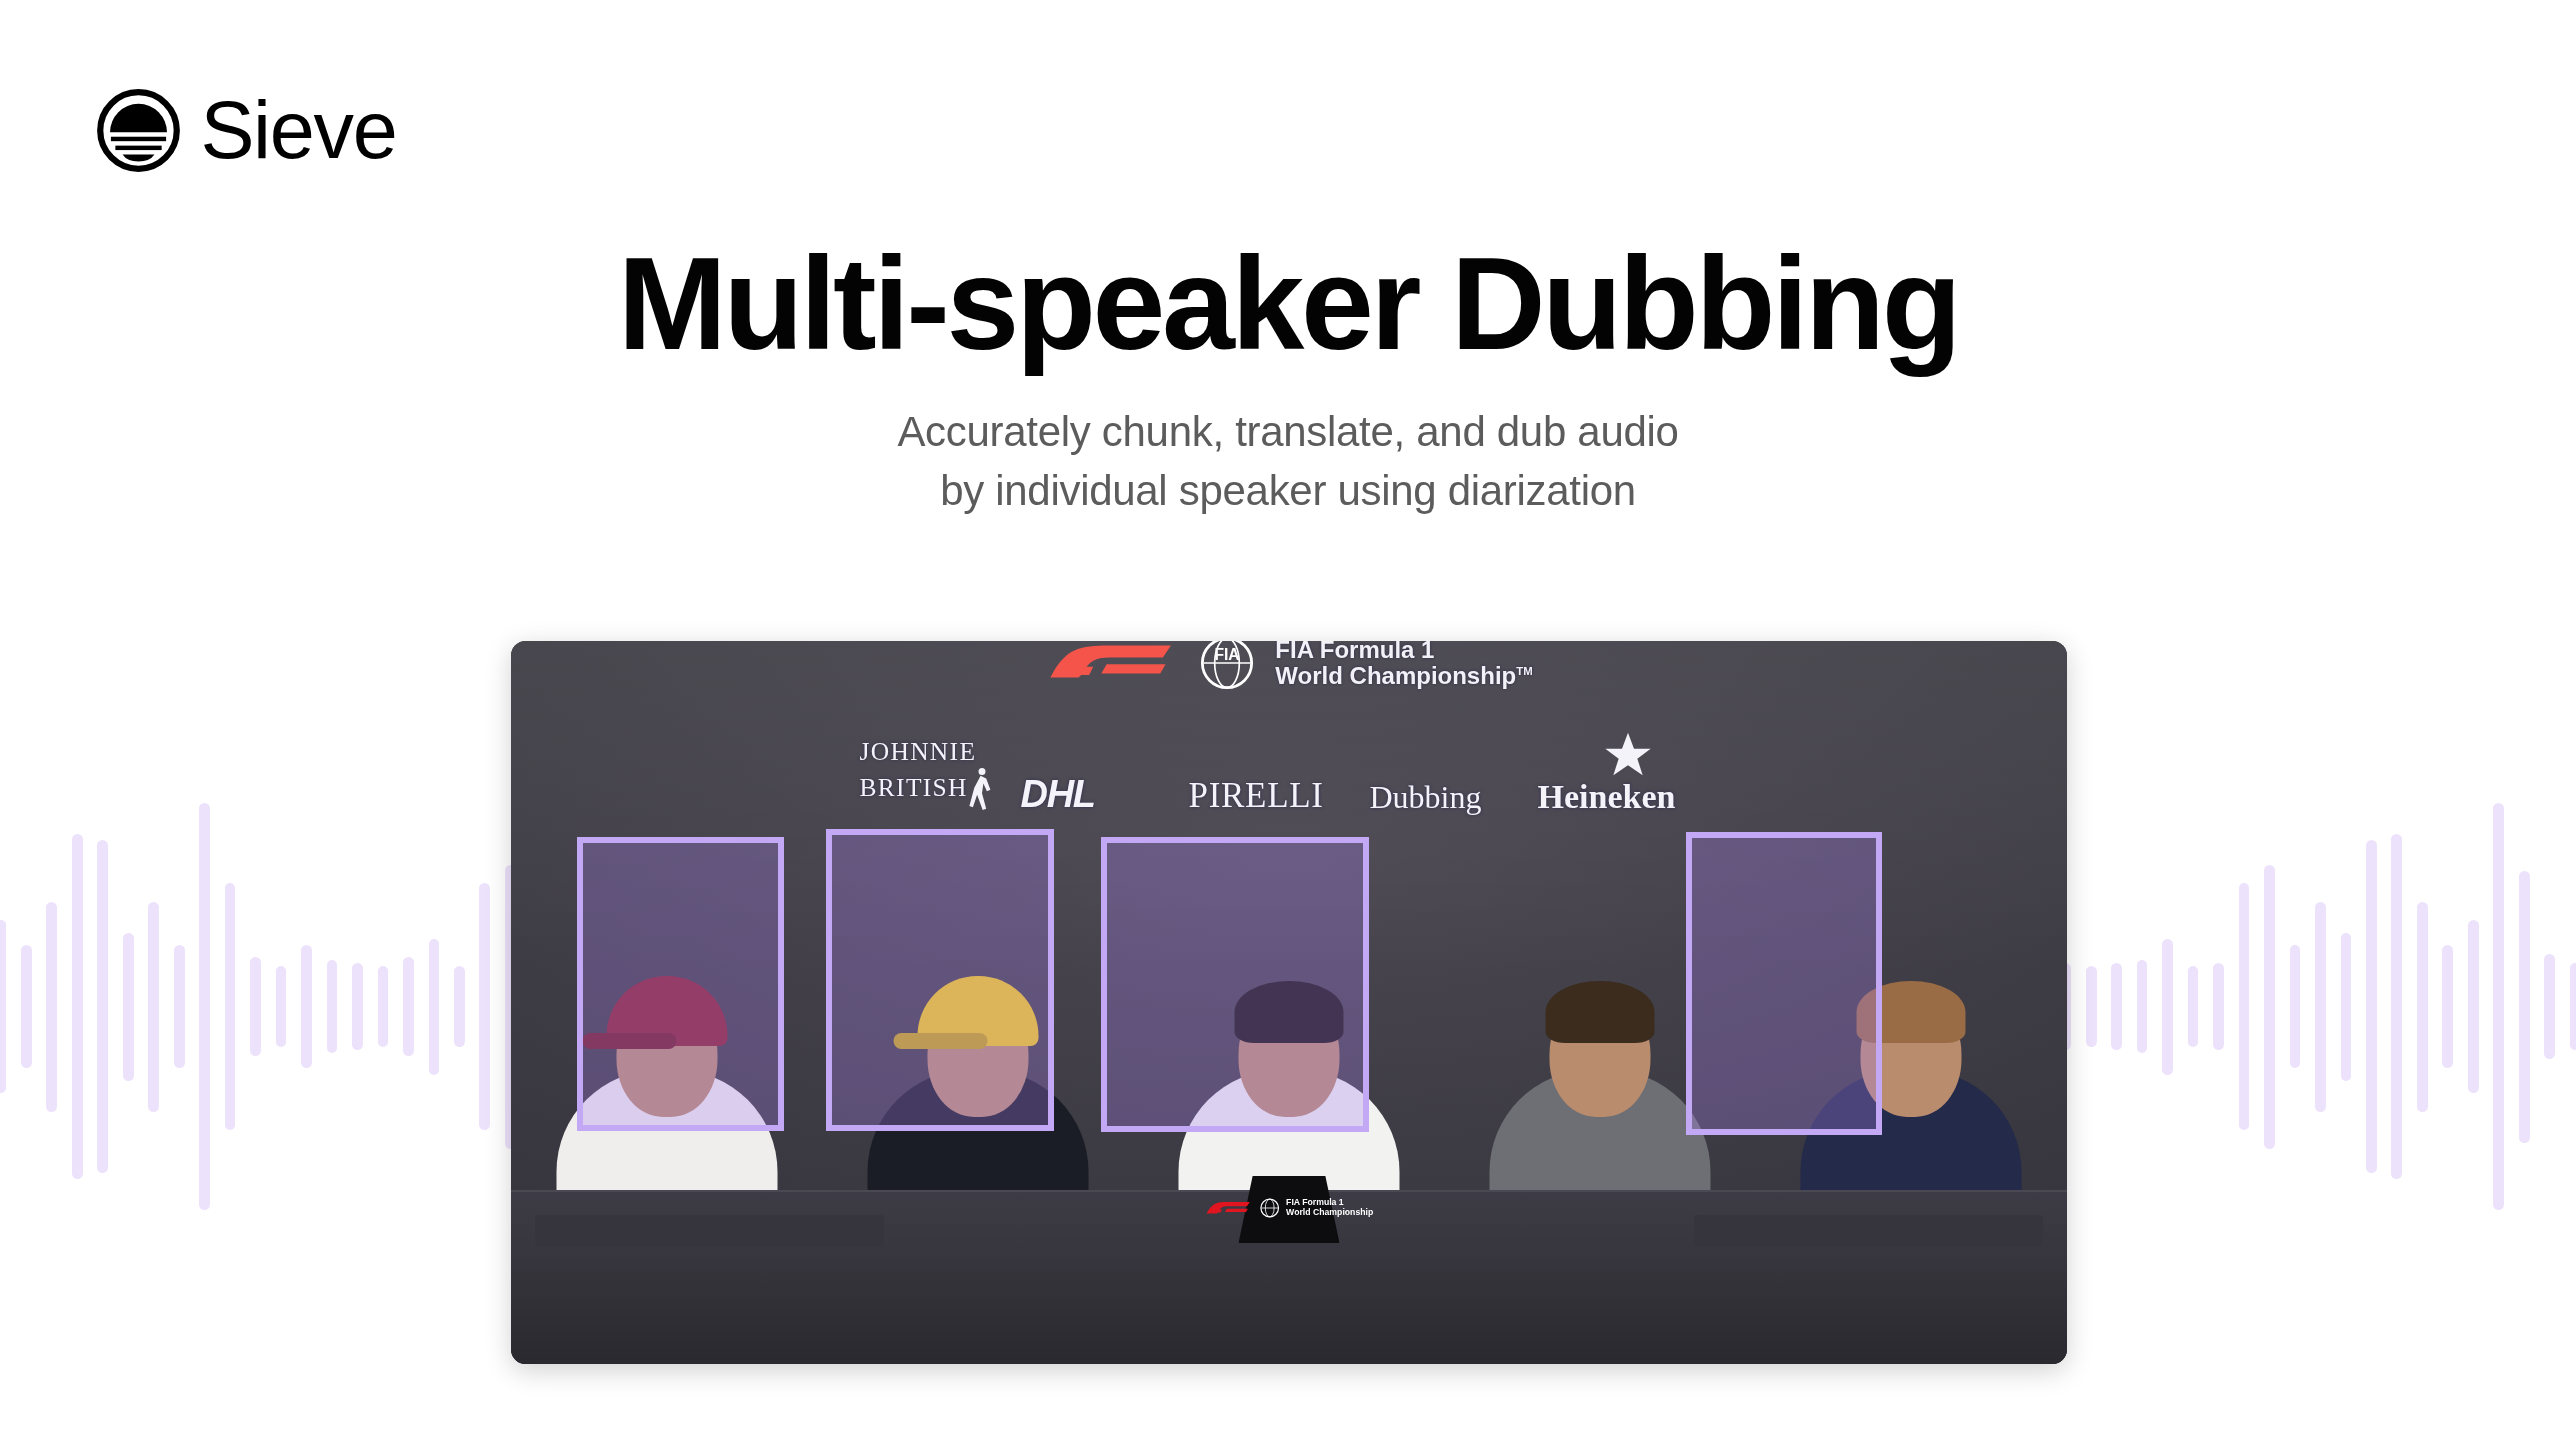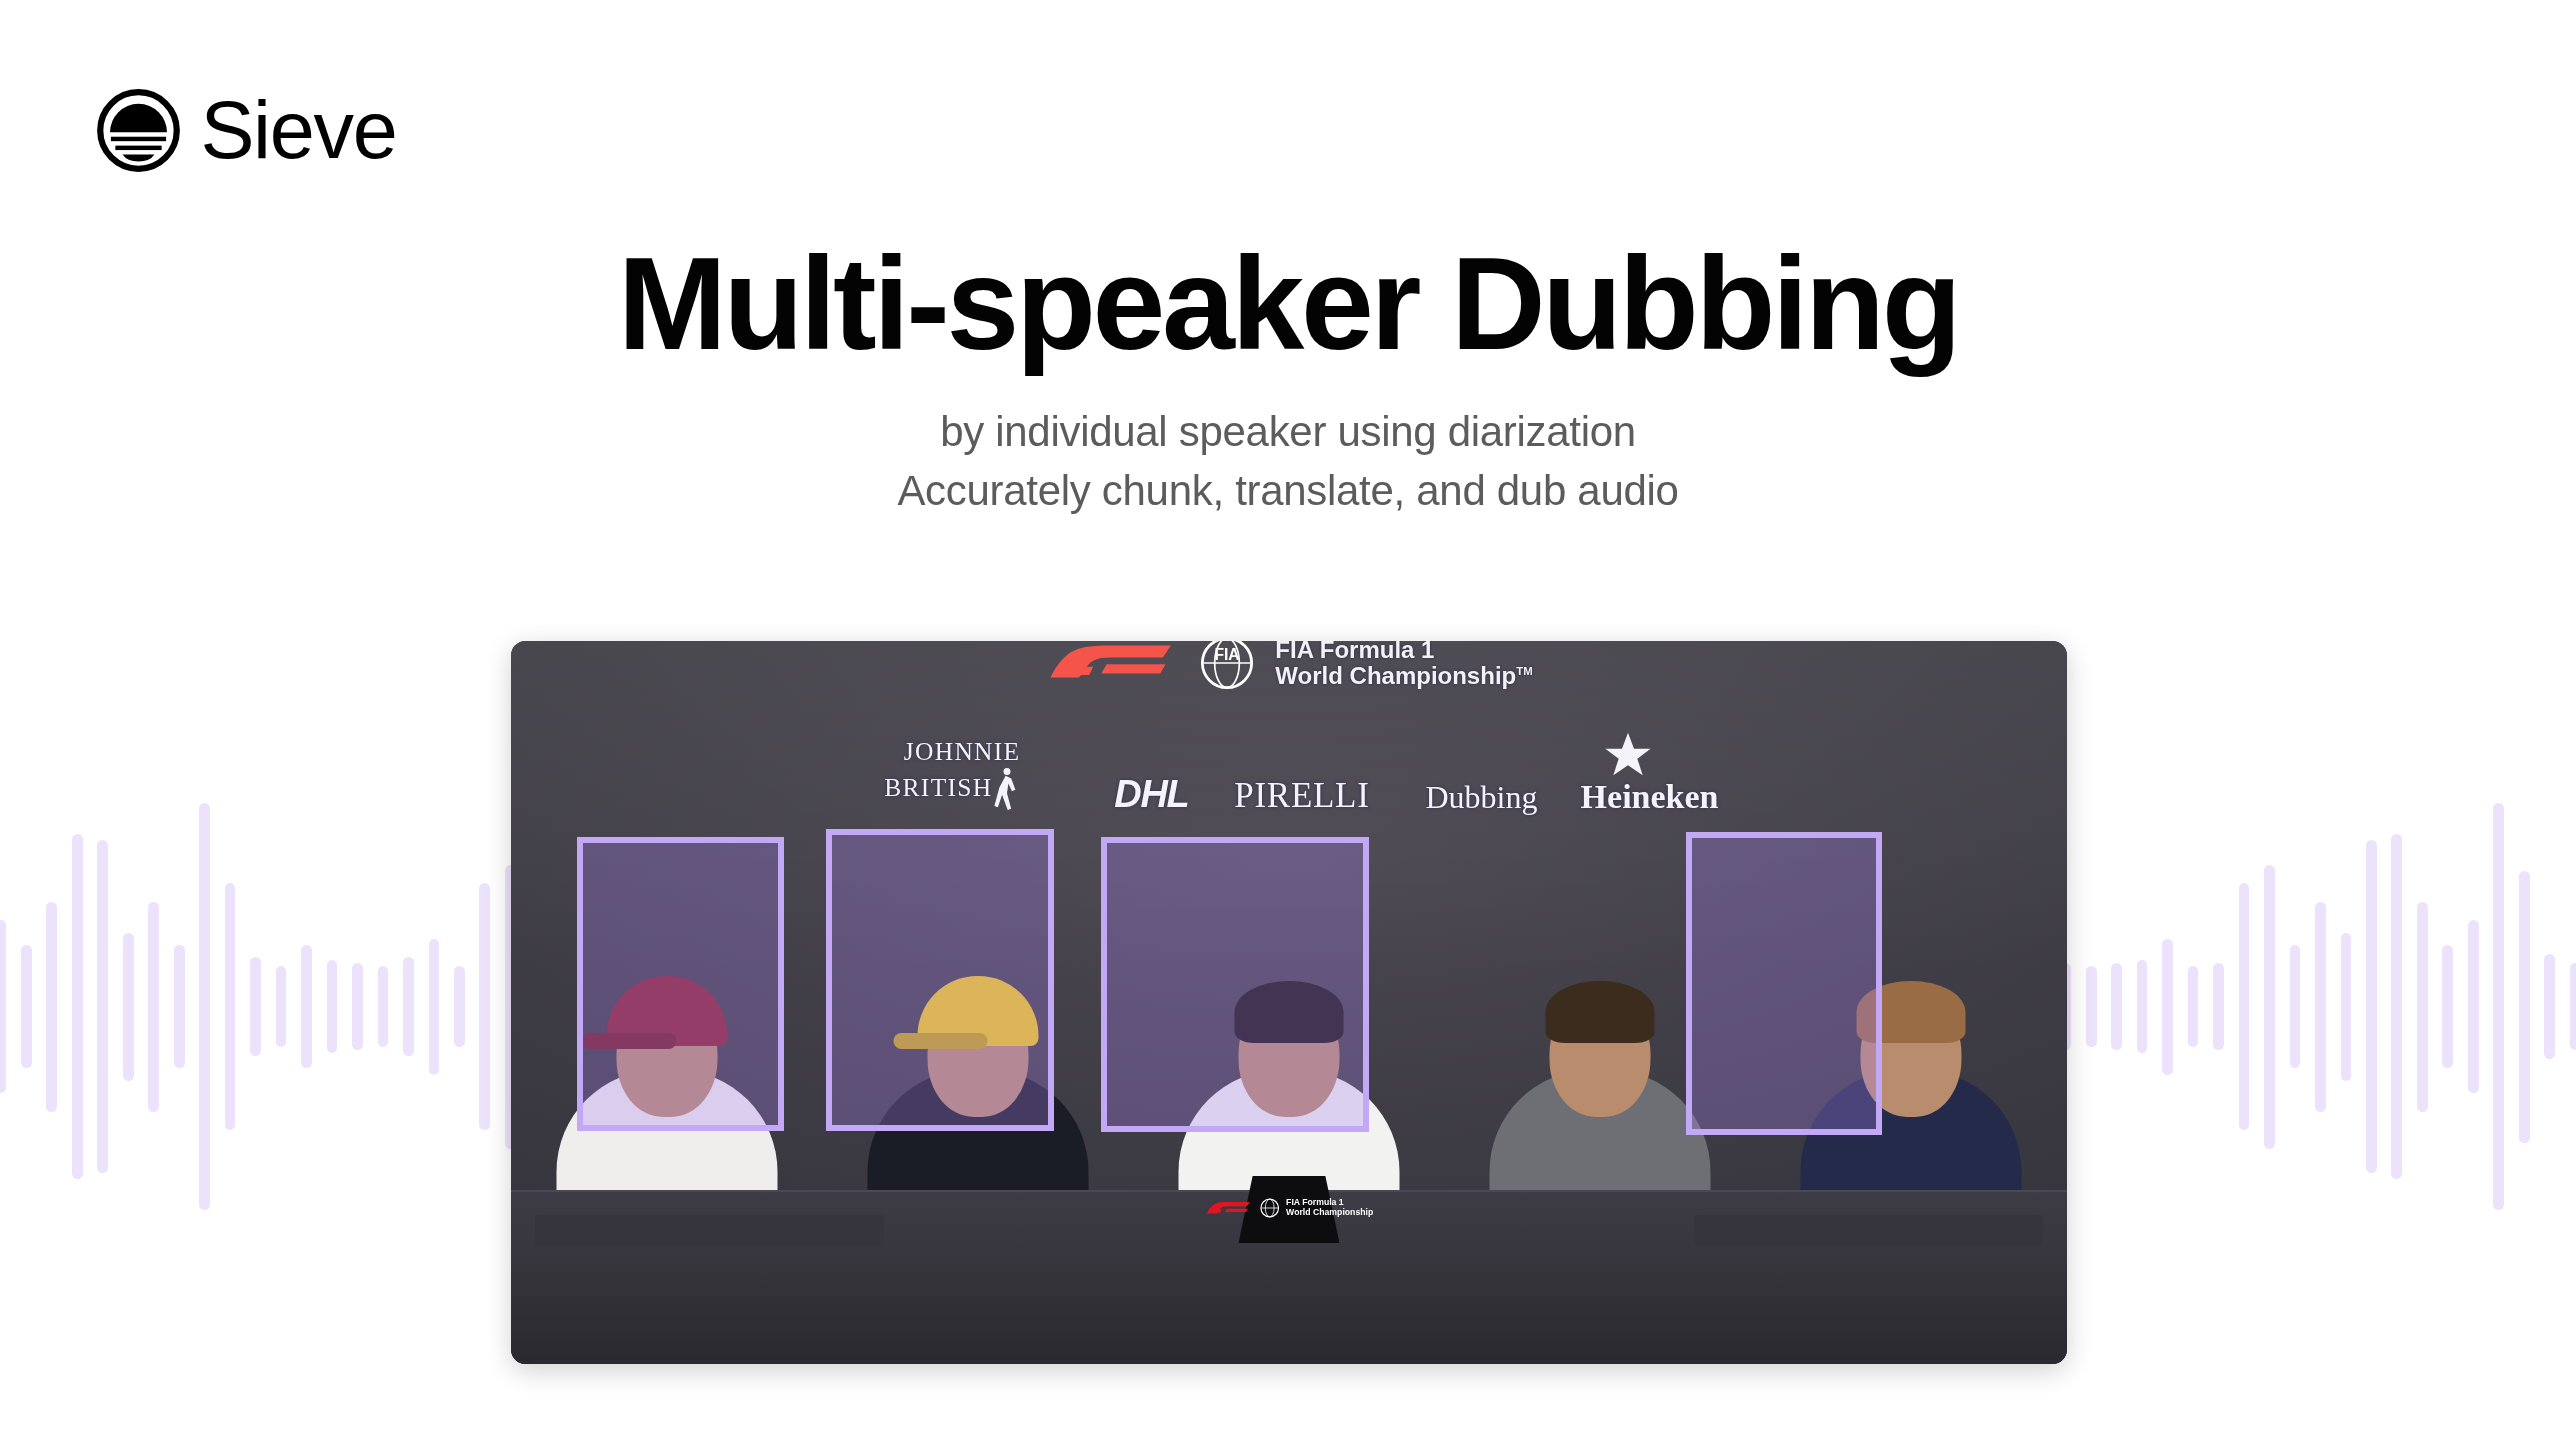--- a/index.html
+++ b/index.html
@@ -72,21 +72,21 @@
   }
   .fia-text small { font-size:11.4px; vertical-align:super; }
 
   
   .sponsors {
     position:absolute; left:0; top:119px; width:100%; height:56px;
     display:flex; align-items:flex-end; justify-content:center; gap:0;
   }
   .sponsor {
     color:#f4f3f9; text-shadow:0 0 3.4px rgba(45,40,80,0.95);
-    font-family:"Liberation Serif", serif; text-align:right;
+    font-family:"Liberation Serif", serif; text-align:left;
   }
   .sp-jw   { width:161px; font-size:25.5px; letter-spacing:1.3px; line-height:1.06; }
   .sp-dhl  { width:168px; font-size:38px; font-weight:700; font-style:italic;
              font-family:"Liberation Sans", sans-serif; letter-spacing:-1.3px; }
   .sp-pir  { width:181px; font-size:35px; font-weight:400; letter-spacing:0.7px; }
   .sp-emi  { width:168px; font-size:32px; letter-spacing:0px; }
   .sp-hei  { width:181px; font-size:34px; font-weight:700; letter-spacing:0px; }
   .walker-icon { width:28px; height:51px; display:inline-block; vertical-align:middle; }
   .star-icon { width:48px; height:46px; display:block; margin:0 auto 1.3px; }
 
@@ -174,22 +174,22 @@
       <rect x="19" y="57" width="62" height="5" fill="#000"></rect>
       <rect x="24" y="67" width="52" height="5" fill="#000"></rect>
       <path d="M32 77 L68 77 A20 14 0 0 1 32 77 Z" fill="#000"></path>
     </svg>
     <span class="brand-name">Sieve</span>
   </div>
 
   <div class="headings">
     <h1 class="page-title">Multi-speaker Dubbing</h1>
     <div class="page-subtitle">
+      <div>Accurately chunk, translate, and dub audio</div>
       <div>by individual speaker using diarization</div>
-      <div>Accurately chunk, translate, and dub audio</div>
     </div>
   </div>
 
   <div class="wave wave-left" id="wave-left">
       <div class="wave-bar" style="height: 173px;"></div>
       <div class="wave-bar" style="height: 123px;"></div>
       <div class="wave-bar" style="height: 210px;"></div>
       <div class="wave-bar" style="height: 345px;"></div>
       <div class="wave-bar" style="height: 333px;"></div>
       <div class="wave-bar" style="height: 148px;"></div>

